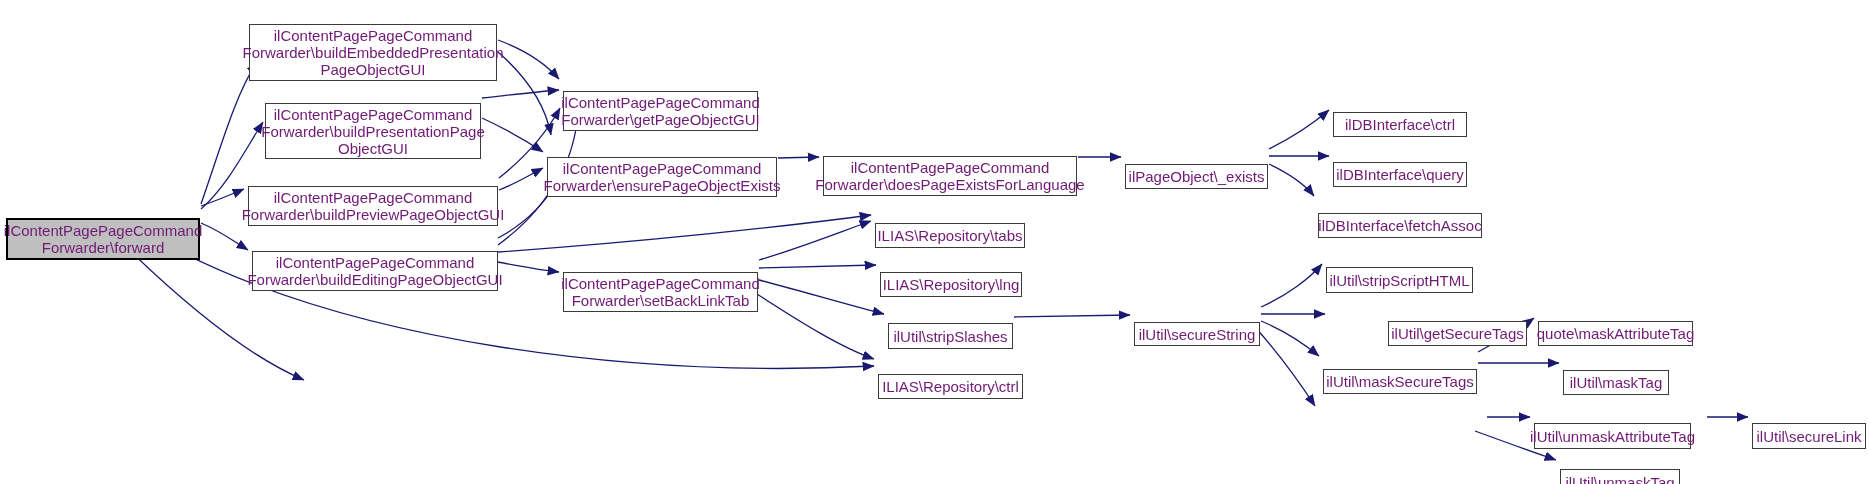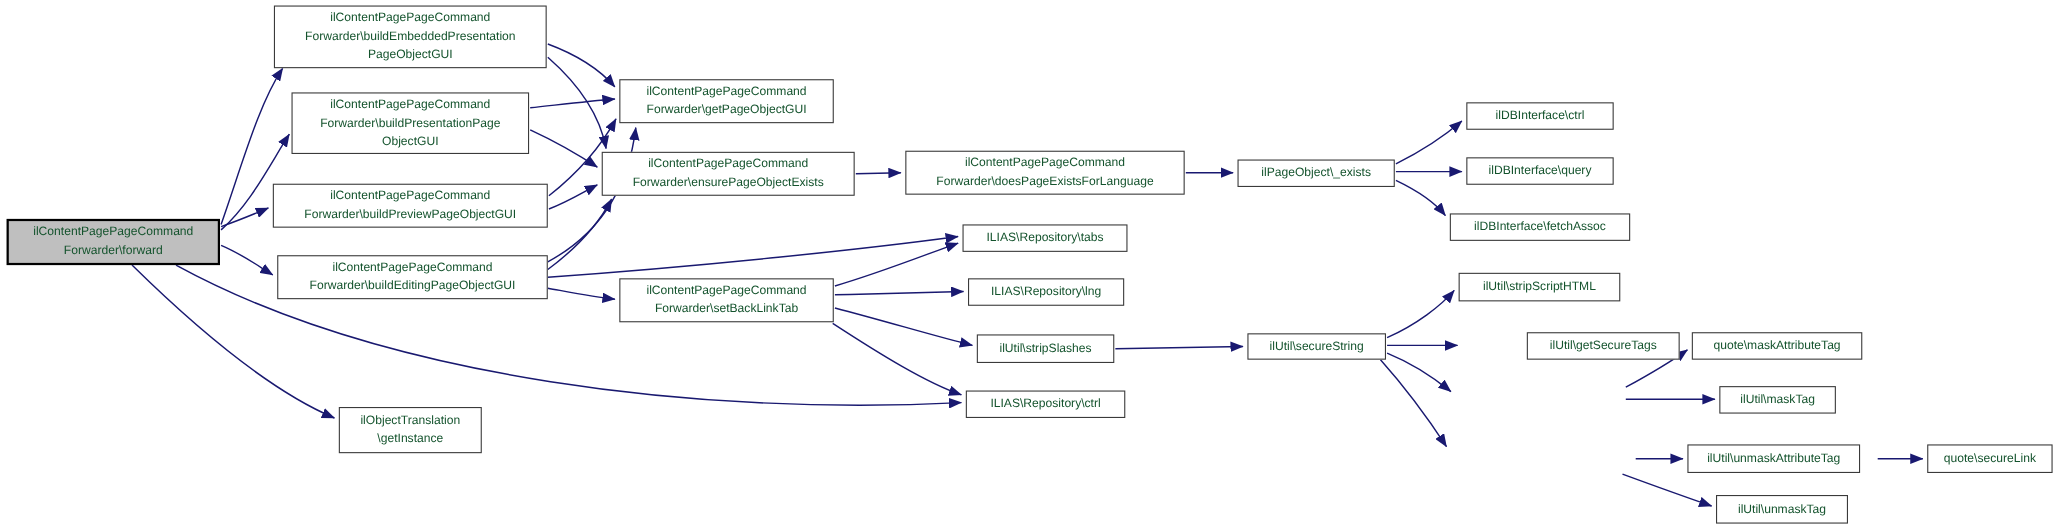--- a/index.html
+++ b/index.html
@@ -14,29 +14,30 @@
   #edges {
     position: absolute;
     left: 0; top: 0;
     width: 1869px; height: 484px;
   }
   .node {
     position: absolute;
     box-sizing: border-box;
     background: #ffffff;
     border: 1px solid #3a3a3a;
-    color: #14532d;
-    font-size: 11px;
+    color: #701a75;
+    font-size: 15px;
     line-height: 17px;
     white-space: pre-line;
     text-align: center;
     display: flex;
     align-items: center;
     justify-content: center;
     cursor: pointer;
+    margin-top: 19px;
   }
   .node.root {
     background: #bfbfbf;
     border: 2px solid #000000;
   }
   .edge { fill: none; stroke: #191970; stroke-width: 1.3; }
 </style>
 </head>
 <body>
 
@@ -131,28 +132,27 @@
   <div class="node" style="left:888px;top:304px;width:125px;height:26px">ilUtil\stripSlashes</div>
 
   <div class="node" style="left:878px;top:355px;width:145px;height:25px">ILIAS\Repository\ctrl</div>
 
   <div class="node" style="left:1134px;top:303px;width:126px;height:24px">ilUtil\secureString</div>
 
   <div class="node" style="left:1326px;top:248px;width:147px;height:26px">ilUtil\stripScriptHTML</div>
 
   <div class="node" style="left:1388px;top:302px;width:139px;height:25px">ilUtil\getSecureTags</div>
 
+  <div class="node" style="left:1323px;top:350px;width:154px;height:25px">ilUtil\maskSecureTags</div>
 
   <div class="node" style="left:1538px;top:302px;width:155px;height:25px">quote\maskAttributeTag</div>
 
   <div class="node" style="left:1563px;top:351px;width:106px;height:25px">ilUtil\maskTag</div>
 
 
   <div class="node" style="left:1534px;top:404px;width:157px;height:26px">ilUtil\unmaskAttributeTag</div>
 
-  <div class="node" style="left:1752px;top:404px;width:114px;height:26px">quote\secureLink</div>
+  <div class="node" style="left:1752px;top:404px;width:114px;height:26px">ilUtil\secureLink</div>
 
   <div class="node" style="left:1560px;top:450px;width:120px;height:26px">ilUtil\unmaskTag</div>
 
-  <div class="node" style="left:308px;top:370px;width:130px;height:42px">ilObjectTranslation
-\getInstance</div>
 
 </div>
 
 </body></html>

